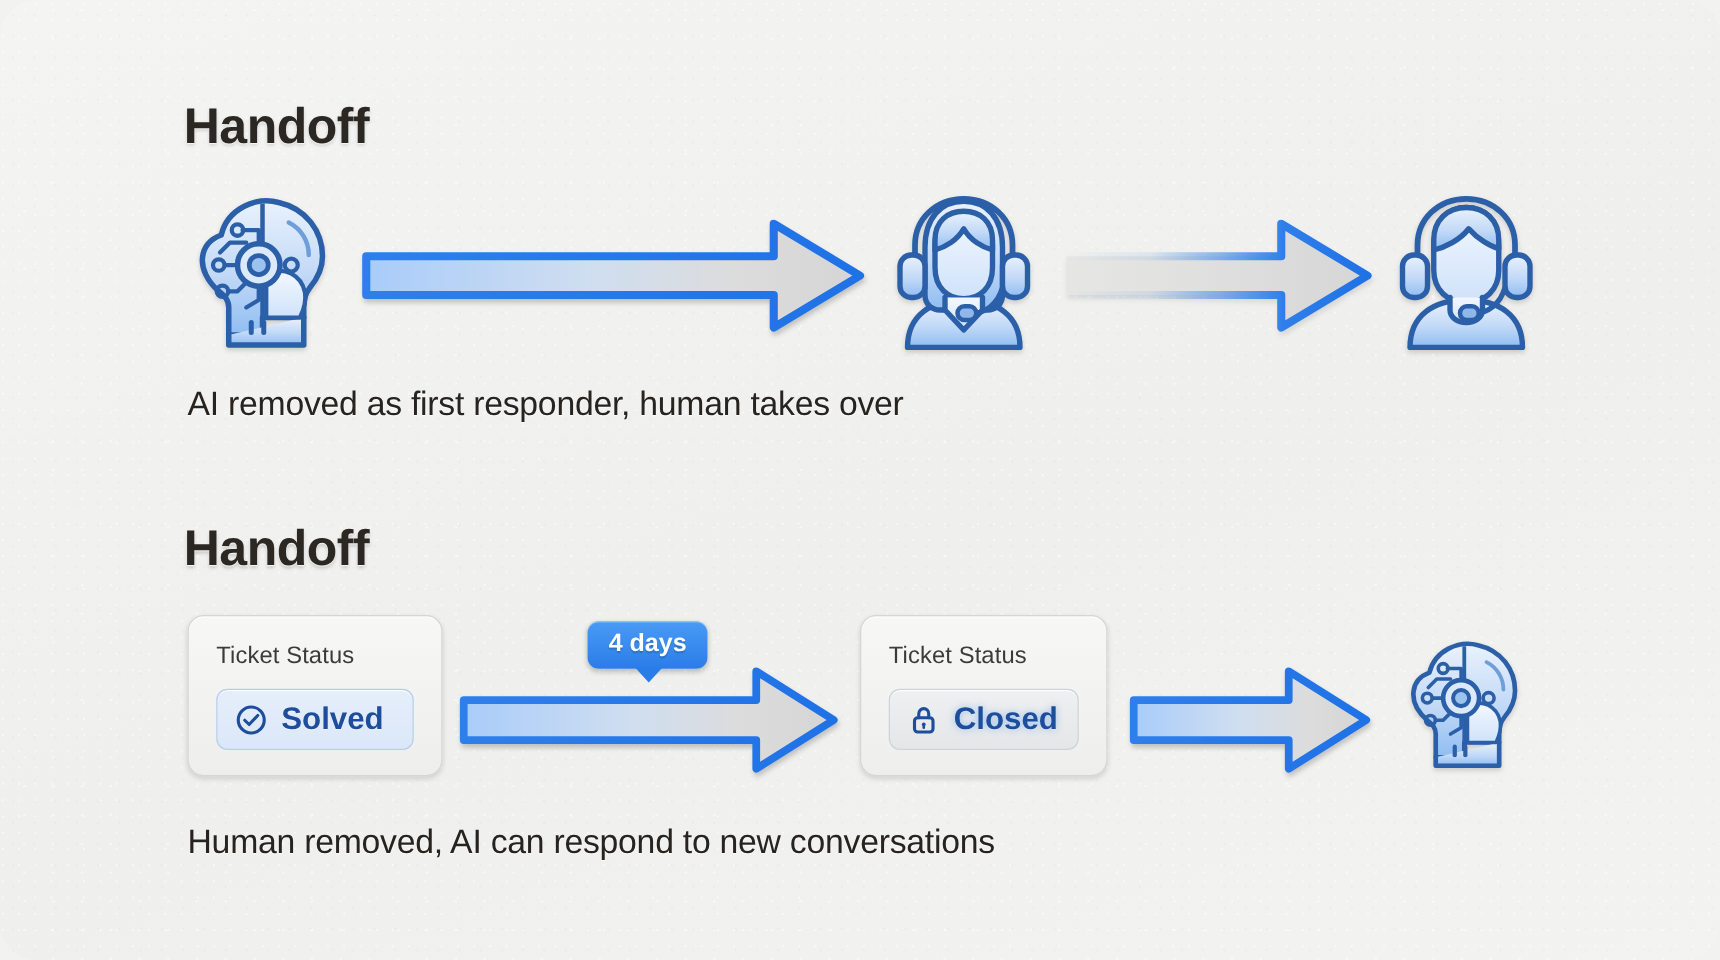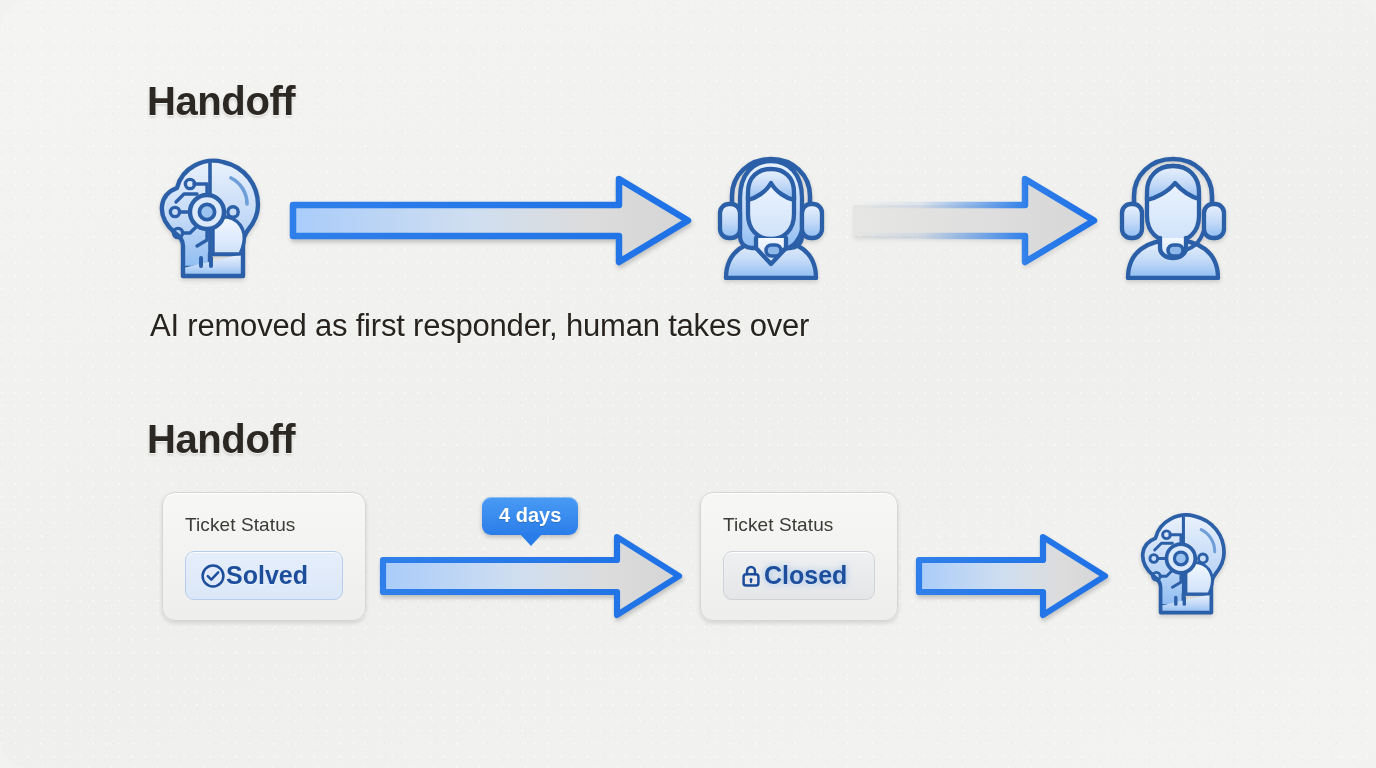--- a/index.html
+++ b/index.html
@@ -25,31 +25,31 @@
     position:absolute;
     font-size:40px; font-weight:bold; color:#2b2722;
     letter-spacing:-.4px;
     text-shadow:0 1px 1px rgba(255,255,255,.9), 0 2px 3px rgba(0,0,0,.18);
   }
   #t-handoff{ left:147px; top:79px; }
   #t-handback{ left:147px; top:417px; }
 
   .caption{
     position:absolute;
-    font-size:31px; color:#27241f; letter-spacing:-.2px;
+    font-size:27px; color:#27241f; letter-spacing:-.2px;
     text-shadow:0 1px 1px rgba(255,255,255,.85);
     white-space:nowrap;
   }
   #c-handoff{ left:150px; top:308px; }
   #c-handback{ left:150px; top:658px; }
 
   
   .row{ position:absolute; }
   #row1{ left:0; top:150px; width:1376px; height:140px; }
-  #row2{ left:12px; top:485px; width:1128px; height:150px;padding-left:32px; }
+  #row2{ left:0; top:485px; width:1128px; height:150px;padding-left:32px; }
 
   .node{ position:absolute; }
 
   
   .icon{ display:block; filter:drop-shadow(0 2px 2px rgba(0,0,0,.16)); }
 
   
   .arrow{ position:absolute; filter:drop-shadow(1px 3px 2px rgba(0,0,0,.20)); }
   .arrow.faded{ filter:drop-shadow(1px 3px 2px rgba(0,0,0,.10)); }
 
@@ -60,21 +60,21 @@
     border:1px solid #d6d6d2;
     border-radius:13px;
     box-shadow:0 2px 4px rgba(0,0,0,.13), inset 0 1px 0 rgba(255,255,255,.9);
     padding:21px 22px 20px 22px;
   }
   .status-card .label{
     font-size:19px; color:#3b3b38; letter-spacing:.1px;
     margin-bottom:15px; white-space:nowrap;
   }
   .badge{
-    display:flex; align-items:center; 
+    display:flex; align-items:center; gap:11px;
     border-radius:9px;
     padding:9px 18px 9px 14px;
     font-size:25px; font-weight:bold;
     white-space:nowrap;
   }
   .badge.solved{
     background:linear-gradient(180deg,#e6eefb 0%,#dbe7f8 100%);
     border:1px solid #b8cdec;
     color:#1d4e9c;
     box-shadow:inset 0 1px 0 rgba(255,255,255,.85);
@@ -325,14 +325,15 @@
           <path d="M60 79 L60 90 L50 96"></path>
         </g>
         <g stroke="#2b5fa8" stroke-width="4" stroke-linecap="round">
           <path d="M54 108 L54 116"></path>
           <path d="M64 108 L64 116"></path>
         </g>
       </svg>
     </div>
   </div>
 
+  <div class="caption" id="c-handback">Human removed, AI can respond to new conversations</div>
 
 </div>
 
 </body></html>

